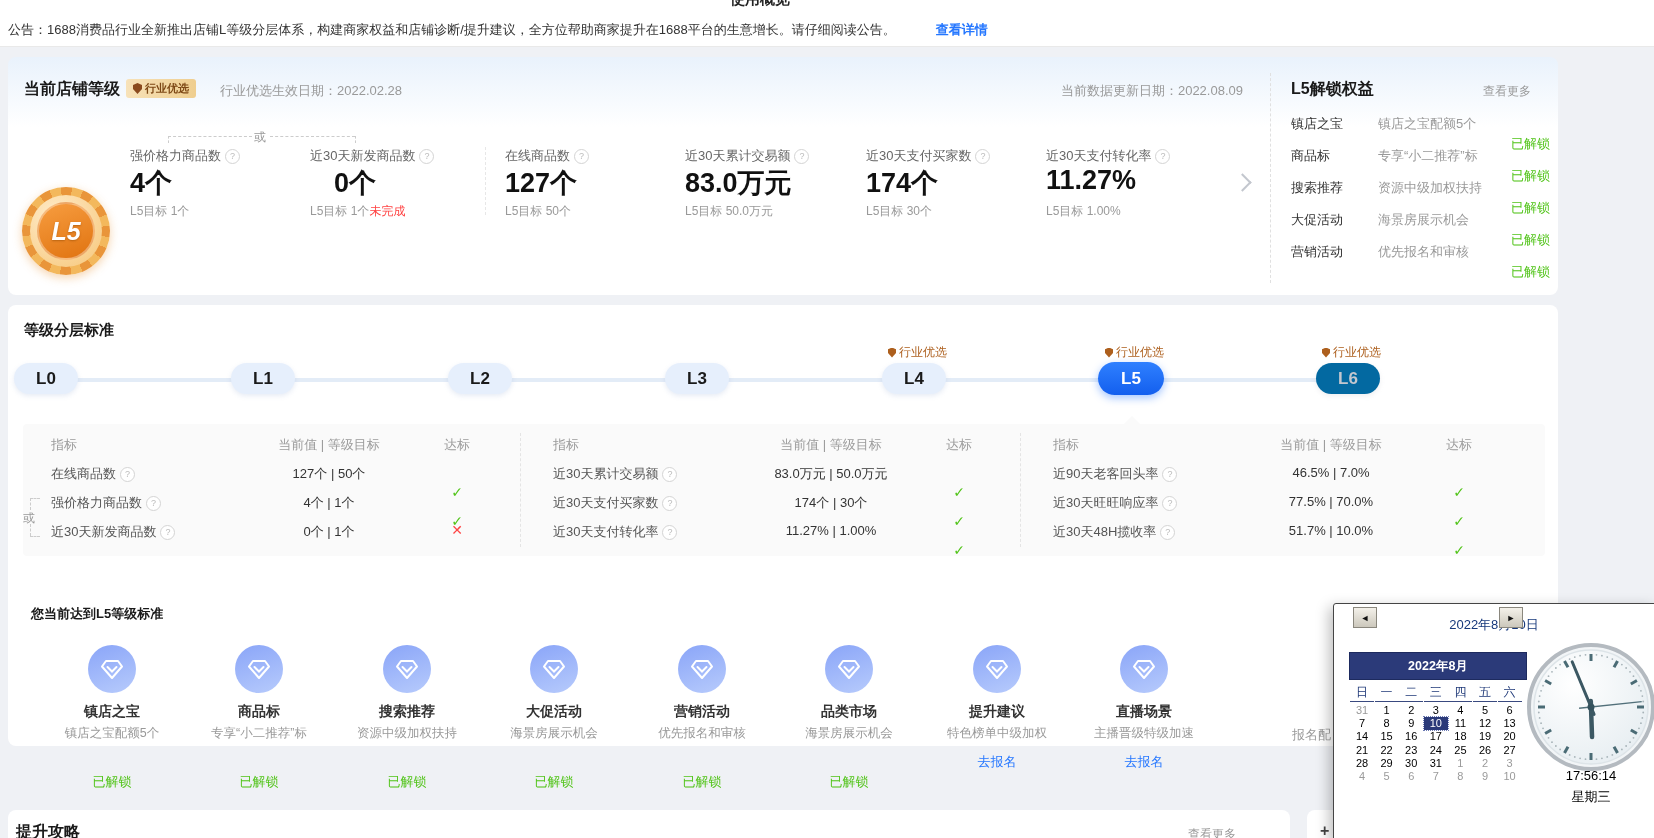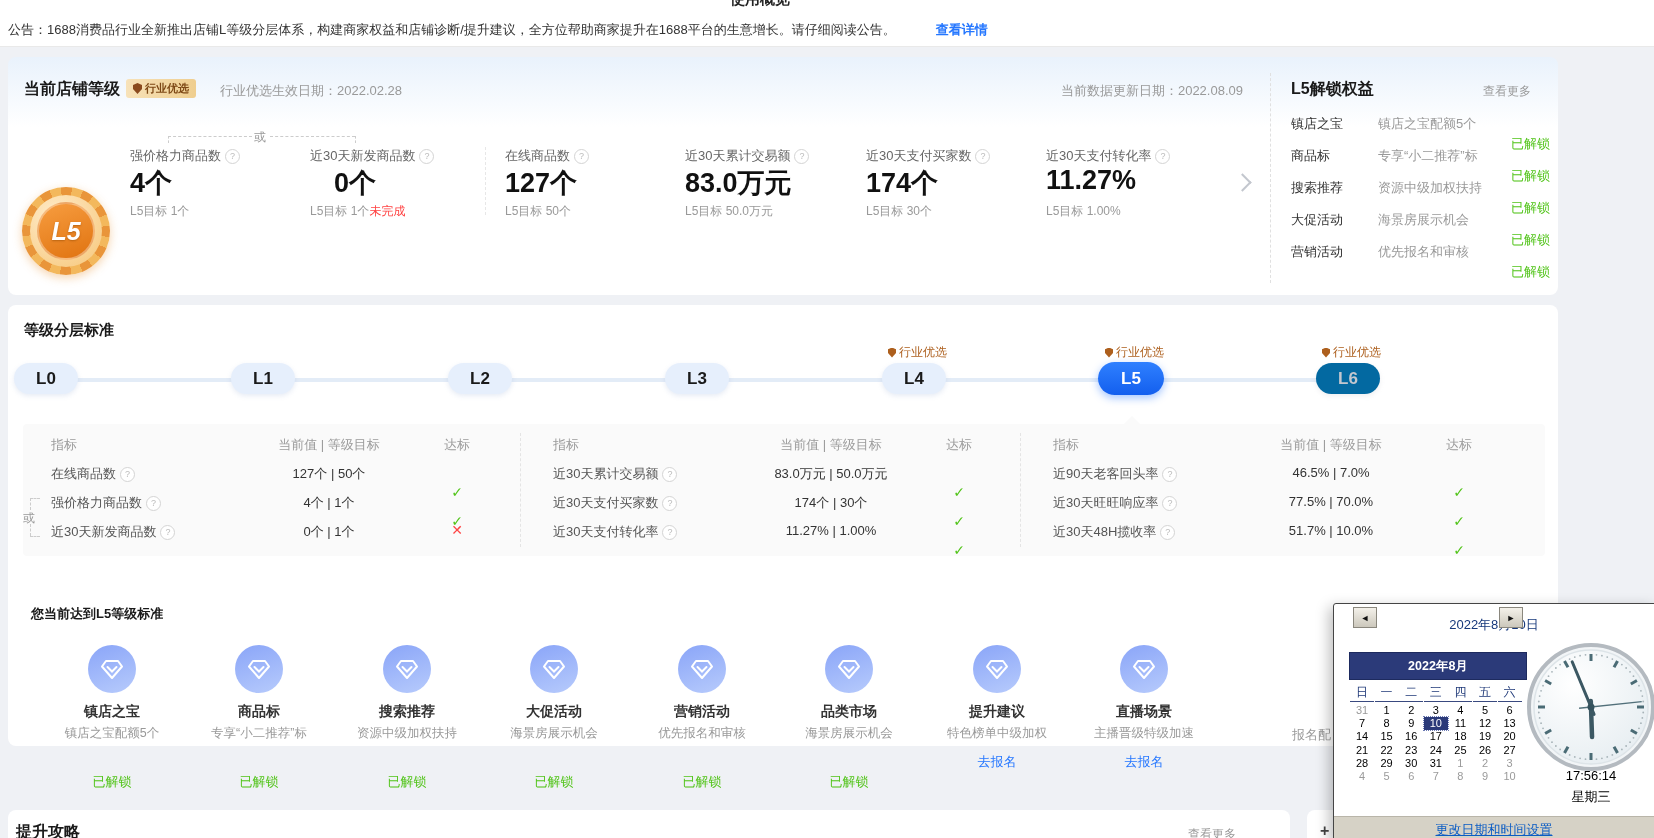--- a/index.html
+++ b/index.html
@@ -449,17 +449,14 @@
           <circle cx="-5.487744321551804" cy="-52.212399506834345" r="0.9" fill="#a7b3b8"></circle>
           <line x1="0" y1="6" x2="0" y2="-30" stroke="#3c5863" stroke-width="4.5" stroke-linecap="round" transform="rotate(178)"></line>
           <line x1="0" y1="8" x2="0" y2="-49" stroke="#3c5863" stroke-width="3" stroke-linecap="round" transform="rotate(337.4)"></line>
           <line x1="0" y1="12" x2="0" y2="-51" stroke="#52707a" stroke-width="1.4" transform="rotate(84)"></line>
           <circle r="3.5" fill="#35525d"></circle>
         </g>
       </svg>
   </div>
   <div class="pp-time" style="top:768px;">17:56:14</div>
   <div class="pp-time" style="top:788px;">星期三</div>
-  <div class="pp-bar">
-    <span class="pp-link">更改日期和时间设置</span>
-  </div>
 
 </div>
 
 </body></html>

